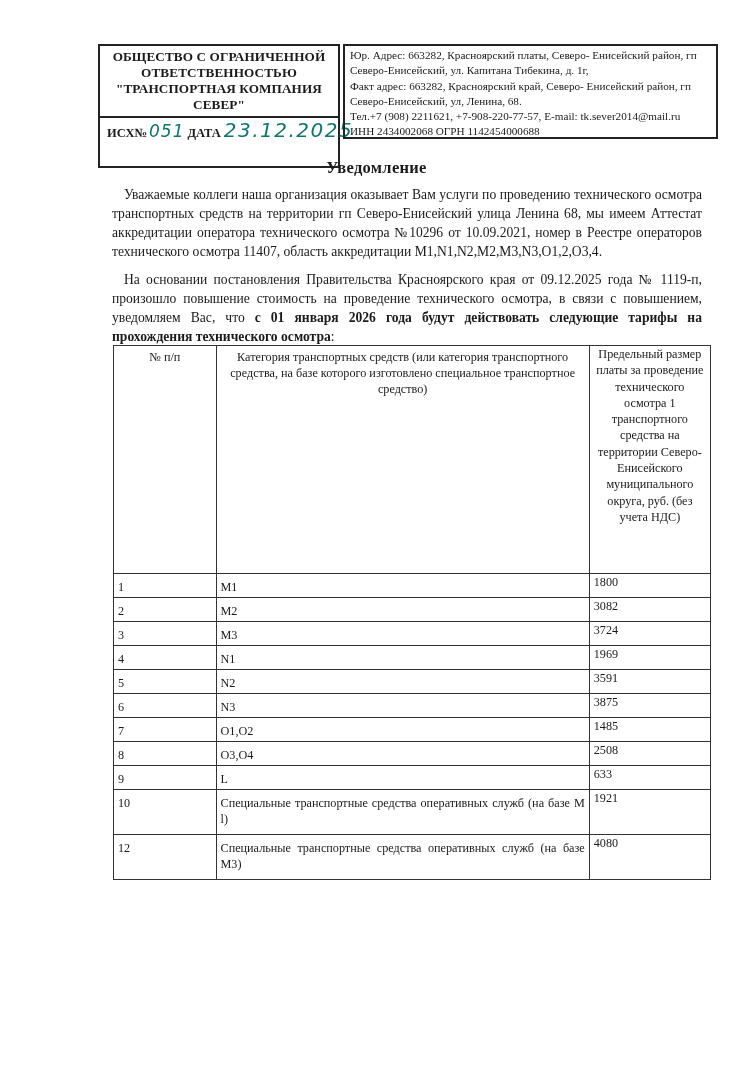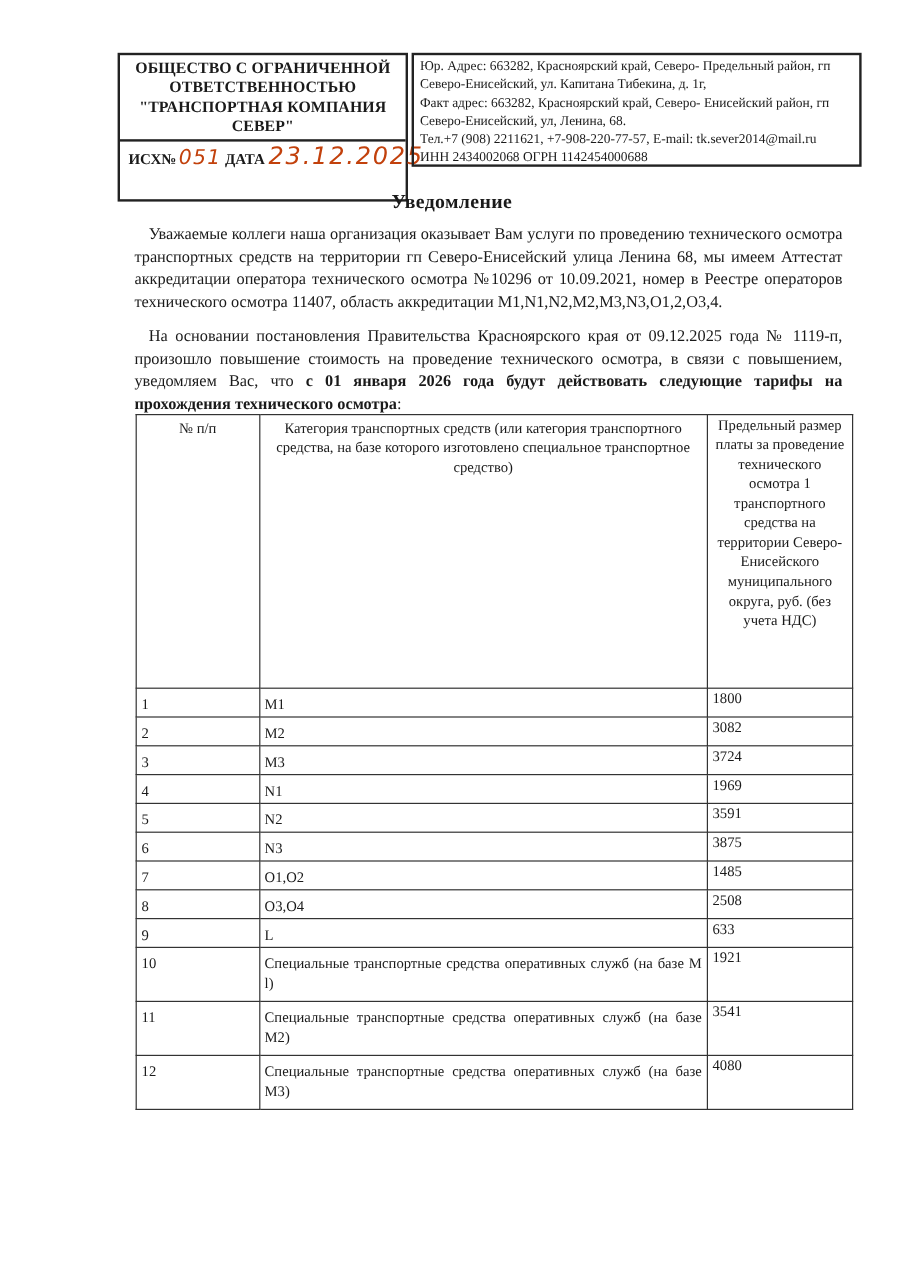--- a/index.html
+++ b/index.html
@@ -11,21 +11,21 @@
     .hdr-left { position: absolute; left: 0; top: 0; width: 242px; height: 124px;
                 border: 2px solid #222; box-sizing: border-box; }
     .org-name { position: absolute; left: 0; top: 0; width: 100%; height: 72px;
                 border-bottom: 2px solid #222; box-sizing: border-box;
                 font-weight: bold; font-size: 13.2px; line-height: 16px; text-align: center;
                 padding-top: 3px; text-transform: uppercase; letter-spacing: 0.1px; }
     .ref-line { position: absolute; left: 0; top: 72px; width: 100%; height: 25px;
                 font-weight: bold; font-size: 12.5px; line-height: 25px; padding-left: 7px;
                 box-sizing: border-box; white-space: nowrap; }
     .hand { font-family: "DejaVu Sans", sans-serif; font-weight: normal; font-style: italic;
-            color: #c2410c; }
+            color: #0f766e; }
     .hand.num { font-size: 17px; letter-spacing: 1px; margin: 0 3px 0 2px; }
     .hand.date { font-size: 20px; letter-spacing: 1.5px; margin-left: 3px; margin-top: 47px; }
 
     .hdr-right { position: absolute; left: 245px; top: 0; width: 375px; height: 95px;
                  border: 2px solid #222; box-sizing: border-box; padding: 2px 0 0 5px;
                  font-size: 11.2px; line-height: 15.3px; white-space: nowrap; overflow: hidden; }
     .hdr-right div { white-space: nowrap; }
 
     
     .title { position: absolute; left: 0; top: 158px; width: 100%; text-align: center;
@@ -63,21 +63,21 @@
       <div>ОБЩЕСТВО С ОГРАНИЧЕННОЙ</div>
       <div>ОТВЕТСТВЕННОСТЬЮ</div>
       <div>"ТРАНСПОРТНАЯ КОМПАНИЯ</div>
       <div>СЕВЕР"</div>
     </div>
     <div class="ref-line">
       <span>ИСХ№</span><span class="hand num">051</span><span>ДАТА</span><span class="hand date">23.12.2025</span>
     </div>
   </div>
   <div class="hdr-right">
-    <div>Юр. Адрес: 663282, Красноярский край, Северо- Предельный район, гп</div>
+    <div>Юр. Адрес: 663282, Красноярский платы, Северо- Енисейский район, гп</div>
     <div>Северо-Енисейский, ул. Капитана Тибекина, д. 1г,</div>
     <div>Факт адрес: 663282, Красноярский край, Северо- Енисейский район, гп</div>
     <div>Северо-Енисейский, ул, Ленина, 68.</div>
     <div>Тел.+7 (908) 2211621, +7-908-220-77-57, E-mail: tk.sever2014@mail.ru</div>
     <div>ИНН 2434002068 ОГРН 1142454000688</div>
   </div>
 </div>
 
 <div class="title">Уведомление</div>
 
@@ -138,23 +138,18 @@
         <td>9</td>
         <td class="cat">L</td>
         <td class="val">633</td>
       </tr>
       <tr class="tall">
         <td>10</td>
         <td class="cat">Специальные транспортные средства оперативных служб (на базе M l)</td>
         <td class="val">1921</td>
       </tr>
       <tr class="tall">
-        <td>11</td>
-        <td class="cat">Специальные транспортные средства оперативных служб (на базе M2)</td>
-        <td class="val">3541</td>
-      </tr>
-      <tr class="tall">
         <td>12</td>
         <td class="cat">Специальные транспортные средства оперативных служб (на базе M3)</td>
         <td class="val">4080</td>
       </tr>
     </tbody>
 </table>
 
 </body></html>

